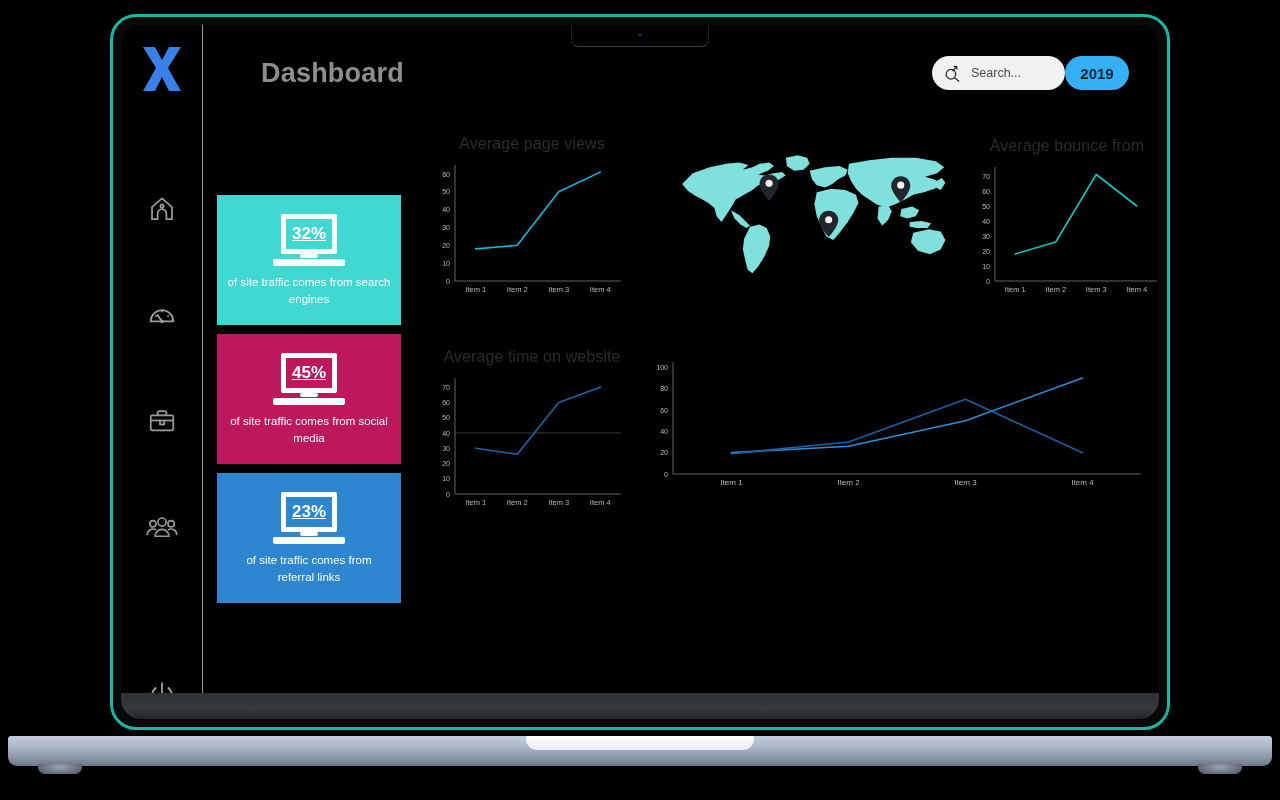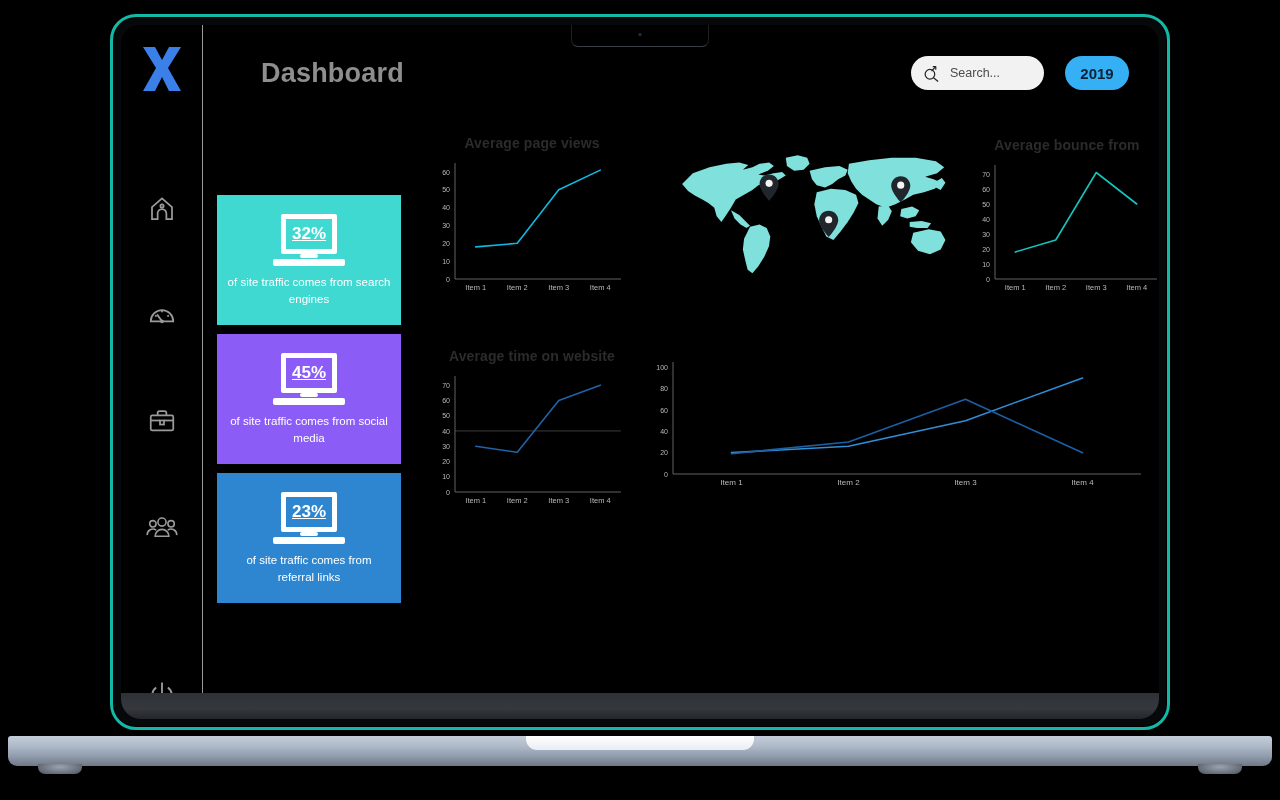--- a/index.html
+++ b/index.html
@@ -73,21 +73,21 @@
   .logo { width:56px; height:60px; display:flex; align-items:center; justify-content:center; margin-bottom: 88px;}
   .nav-icons { display:flex; flex-direction:column; align-items:center; gap: 62px; }
   .nav-item { width: 44px; height: 44px; display:flex; align-items:center; justify-content:center; cursor:pointer; }
   .nav-item svg { display:block; }
   .nav-item.power { margin-top: 62px; }
 
   
   .main { flex:1; position:relative; display:flex; flex-direction:column; }
   .topbar { height: 96px; display:flex; align-items:center; padding: 0 30px 0 58px; }
   .page-title { font-size: 27px; font-weight: 700; color:#8e8e8e; letter-spacing:.2px; }
-  .topbar-right { margin-left:auto; display:flex; align-items:center; gap: 21px; }
+  .topbar-right { margin-left:auto; display:flex; align-items:center; gap: 0; }
   .search-box {
     display:flex; align-items:center; gap:10px;
     width: 133px; height: 34px; padding: 0 12px;
     background:#f2f2f2; border-radius: 17px;
   }
   .search-box .ph { font-size: 12.5px; color:#4b4b4b; }
   .year-btn {
     width: 64px; height: 34px; border-radius: 17px;
     background:#35b0f5; color:#0e2233; font-weight:700; font-size:15px;
     display:flex; align-items:center; justify-content:center; cursor:pointer;
@@ -110,21 +110,21 @@
     display:flex; align-items:center; justify-content:center;text-decoration:underline;
   }
   .li-pct { font-size: 17px; font-weight: 700; color:#fff; line-height:1; }
   .li-base { position:absolute; left:0; bottom:0; width:72px; height:7px; background:#fff; border-radius:2px; }
   .li-notch { position:absolute; left:50%; transform:translateX(-50%); bottom:8px; width:18px; height:4px; background:#fff; border-radius:2px;}
   .card-text { font-size: 11.5px; line-height: 1.5; font-weight: 400; }
 
   
   .charts { flex:1; position:relative; }
   .chart-title {
-    font-size: 14px; font-weight: 700; color:#2b2b2b;
+    font-size: 16px; font-weight: 400; color:#2b2b2b;
     text-align:center; letter-spacing:.1px;
   }
   .panel { position:absolute; }
   .axis-label { font-size: 7px; fill:#b9b9b9; font-family:"Liberation Sans",sans-serif; }
 </style>
 </head>
 <body>
 
 <div id="stage">
 
@@ -222,21 +222,21 @@
                   <div class="laptop-ico">
                     <div class="li-screen">
                       <span class="li-pct">32%</span>
                     </div>
                     <div class="li-notch"></div>
                     <div class="li-base"></div>
                   </div>
                   <div class="card-text">of site traffic comes from search engines</div>
                 </div>
 
-                <div class="stat-card" style="background:#8b5cf6">
+                <div class="stat-card" style="background:#be185d">
                   <div class="laptop-ico">
                     <div class="li-screen">
                       <span class="li-pct">45%</span>
                     </div>
                     <div class="li-notch"></div>
                     <div class="li-base"></div>
                   </div>
                   <div class="card-text">of site traffic comes from social media</div>
                 </div>
 

